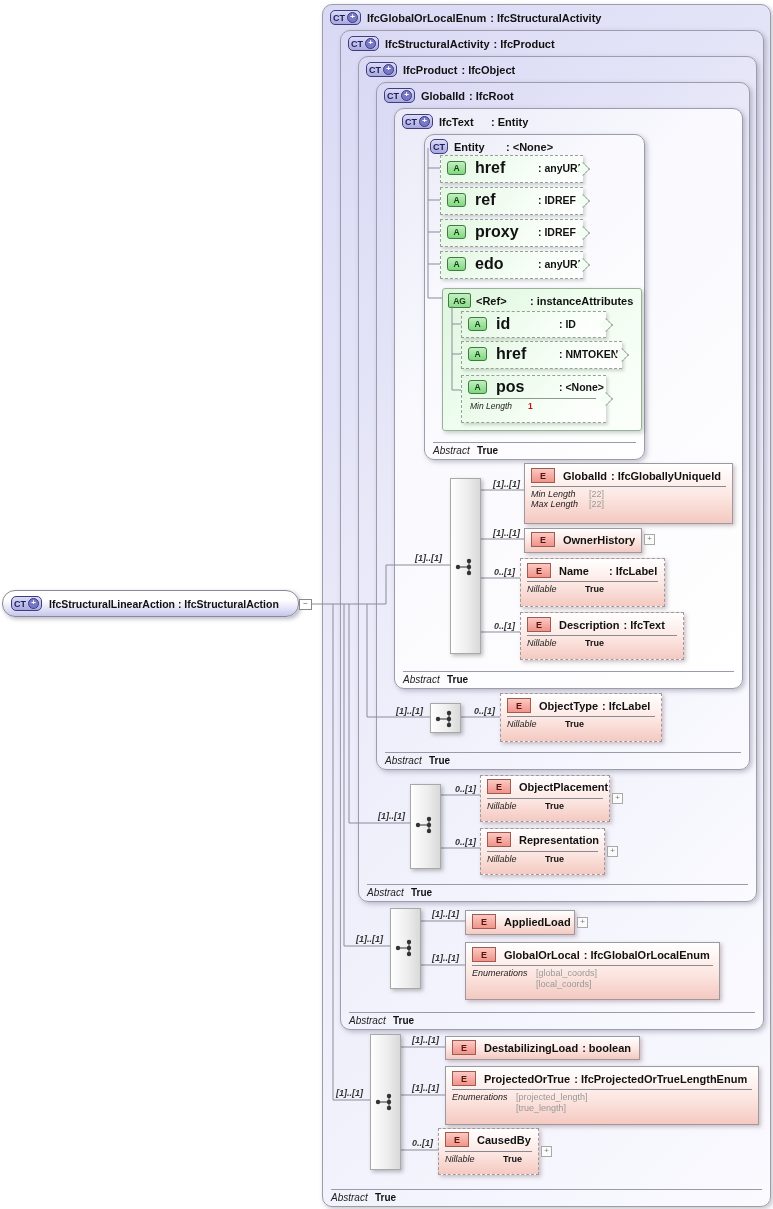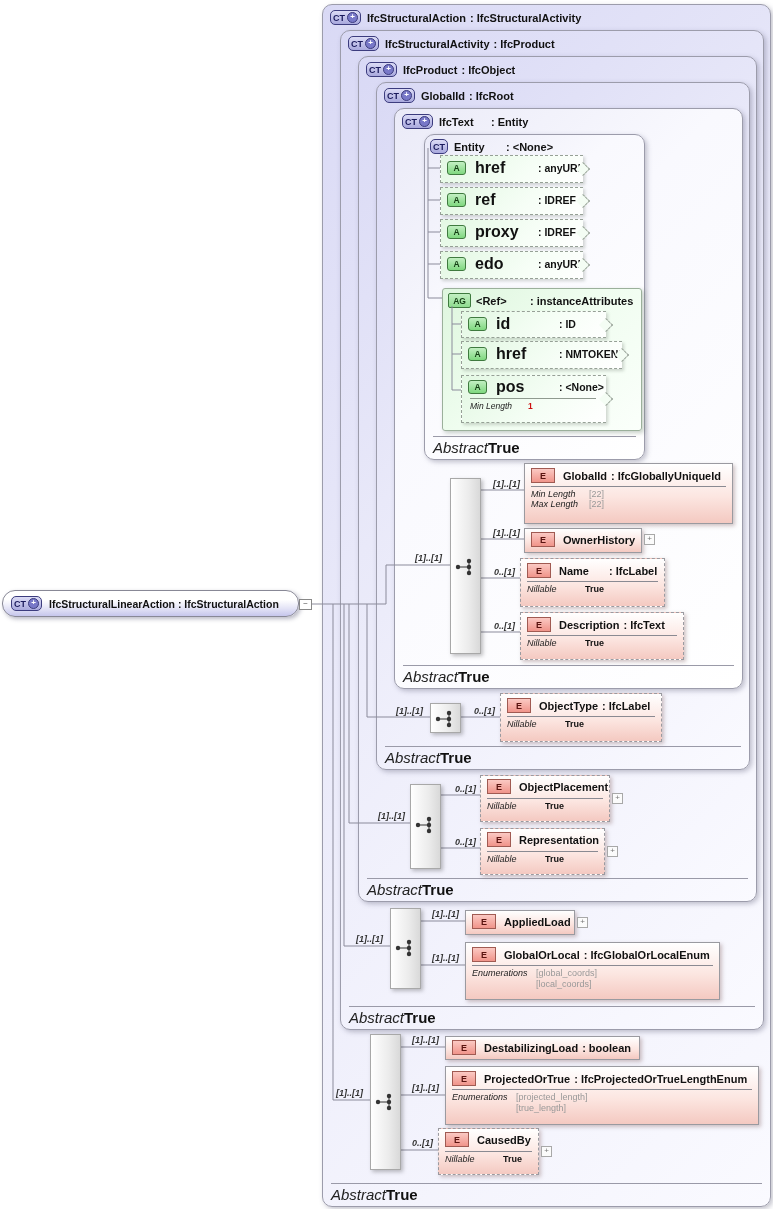--- a/index.html
+++ b/index.html
@@ -14,21 +14,21 @@
   .refbox{position:absolute;border:1px solid #9bb09b;border-radius:3px;z-index:1;
        background:linear-gradient(135deg,#def6de 0%,#effdef 45%,#fbfffb 100%);
        box-shadow:2px 2px 4px rgba(70,100,70,.3);}
 
   .hdr{position:absolute;top:5px;left:7px;display:flex;align-items:center;gap:6px;white-space:nowrap;}
   .hdr .t{font-weight:bold;font-size:11px;color:#111;}
   .nm{margin-right:4px;display:inline-block;}
   .gap48{min-width:48px;}
 
   .ftr{position:absolute;left:8px;right:8px;bottom:3px;border-top:1px solid #9a9aa8;
-       padding-top:2px;display:flex;align-items:flex-end;font-size:15px;color:#222;}
+       padding-top:2px;display:flex;align-items:flex-end;font-size:10px;color:#222;}
   .ffname{font-style:italic;min-width:44px;}
   .ffval{font-weight:bold;color:#111;}
 
   
   .cticon{display:inline-flex;align-items:center;justify-content:center;height:13px;padding:0 2px;
           border:1.5px solid #3c3c7e;border-radius:5px;color:#1a1a5c;font-weight:bold;font-size:9px;
           background:linear-gradient(180deg,#dcdcf6 0%,#a8a8dd 100%);}
   .ctplus{display:inline-block;width:9px;height:9px;margin-left:2px;border:1px solid #3c3c7e;border-radius:50%;
           background:#7878c8;color:#fff;font-size:8px;line-height:8px;text-align:center;font-weight:bold;}
   .aicon{display:inline-flex;align-items:center;justify-content:center;width:17px;height:12px;flex:0 0 17px;
@@ -99,21 +99,21 @@
 <body>
 
 <div id="canvas">
 
   <div class="cnt" style="left:322px;top:4px;width:447px;height:1201px;">
     <div class="hdr">
       <span class="cticon">
           <span>CT</span>
           <span class="ctplus">+</span>
         </span>
-      <span class="t"><span class="nm">IfcStructuralAction</span><span>: IfcStructuralActivity</span></span>
+      <span class="t"><span class="nm">IfcGlobalOrLocalEnum</span><span>: IfcStructuralActivity</span></span>
     </div>
     <div class="ftr">
       <span class="ffname">Abstract</span>
       <span class="ffval">True</span>
     </div>
   </div>
 
   <div class="cnt" style="left:340px;top:30px;width:422px;height:998px;">
     <div class="hdr">
       <span class="cticon">

